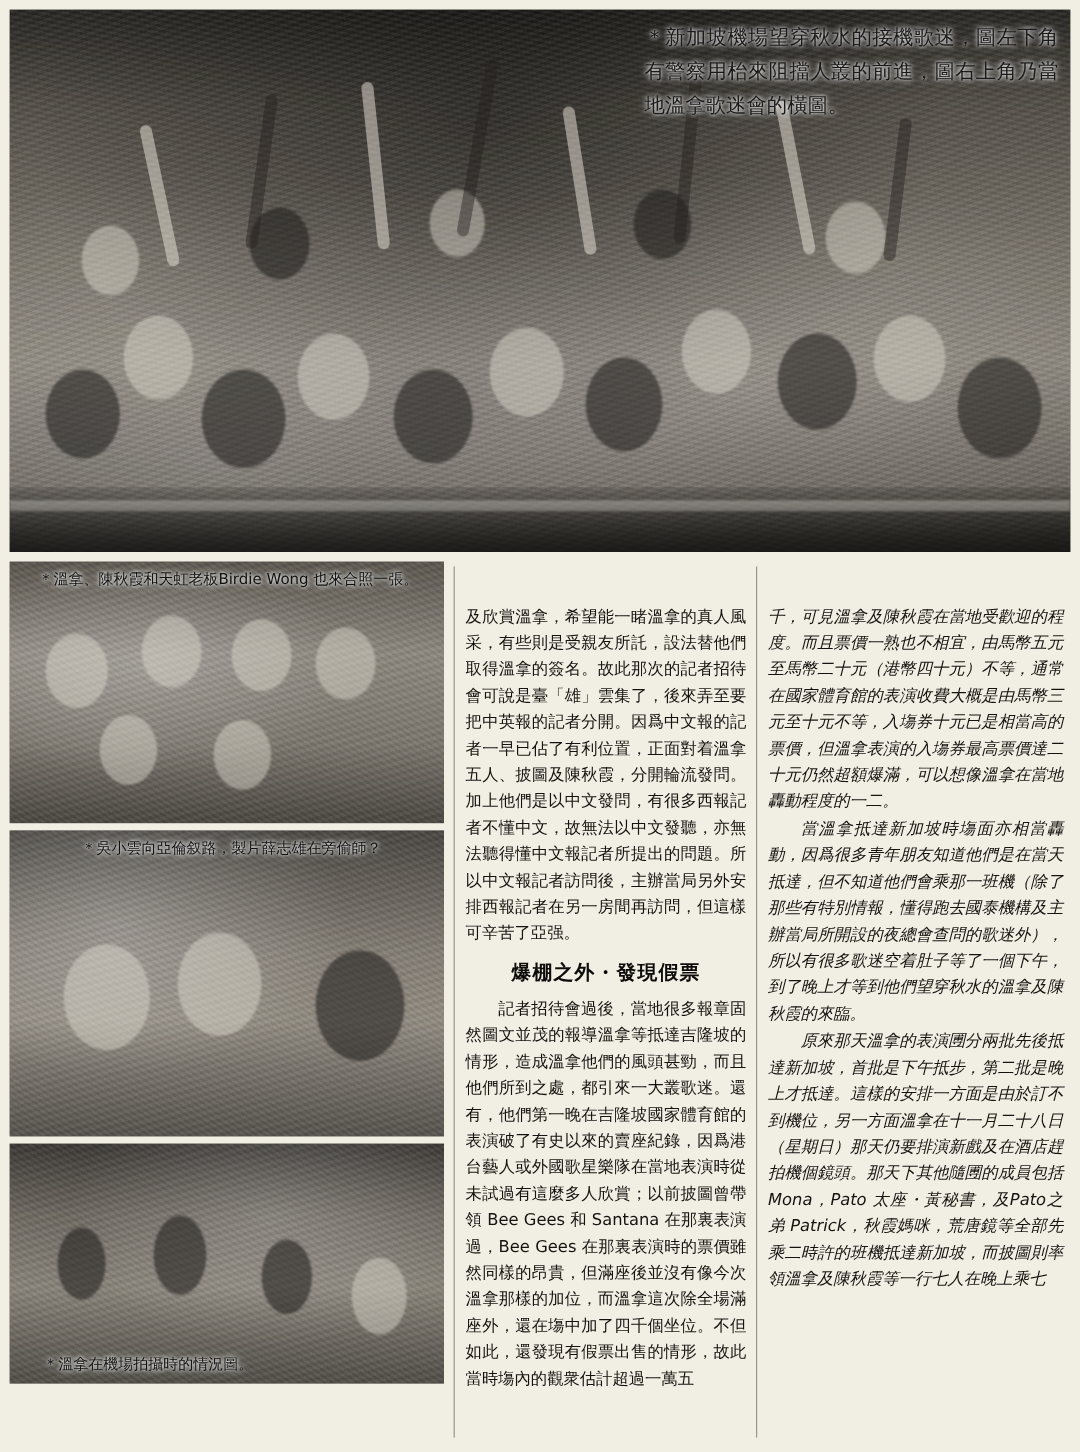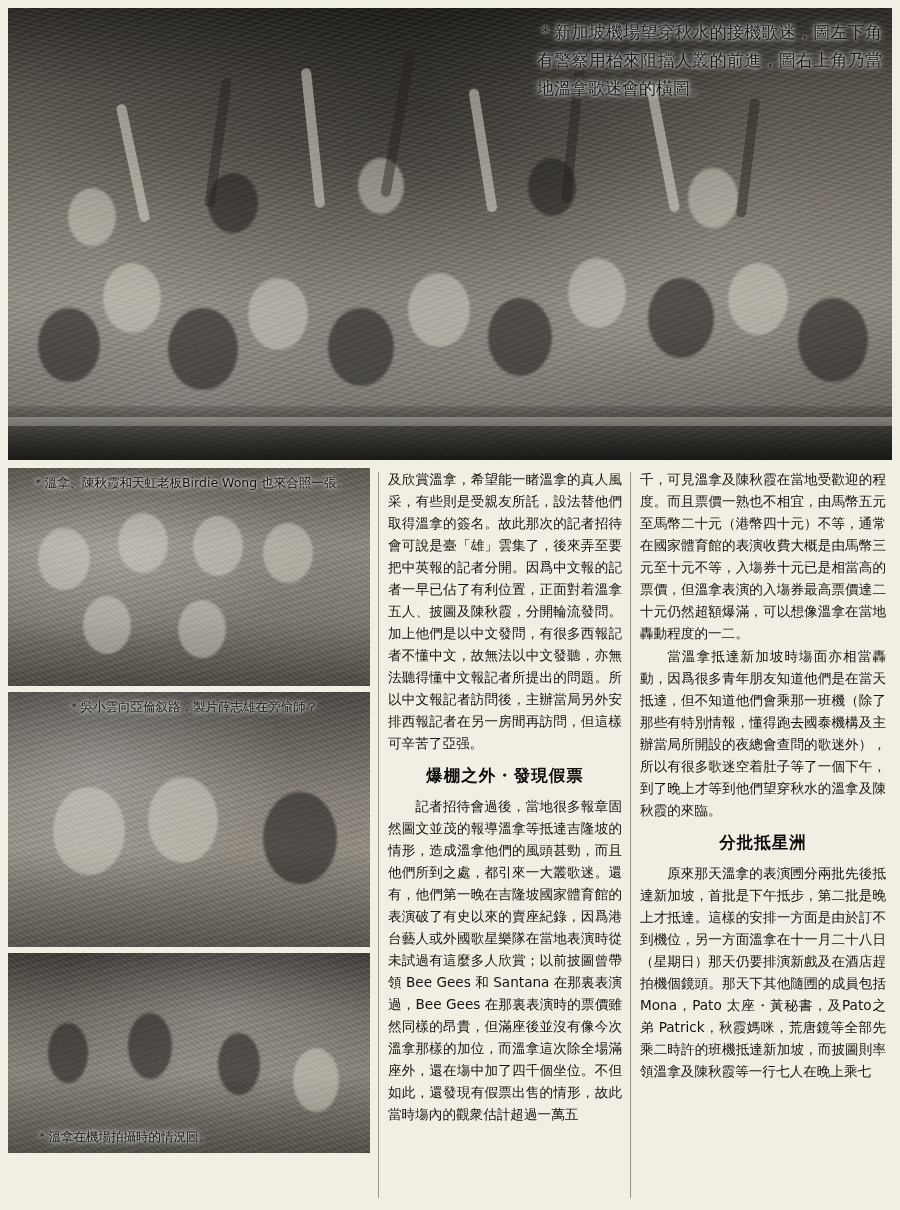--- a/index.html
+++ b/index.html
@@ -89,21 +89,21 @@
     width: 884px; height: 734px;
     display: flex;
     gap: 0;
   }
   .col {
     height: 100%;
     position: relative;
   }
   .col-left   { width: 370px; }
   .col-mid    { width: 252px; padding: 0 8px 0 10px; }
-  .col-right  { width: 262px; padding: 0 6px 0 10px; }
+  .col-right  { width: 262px; padding: 0 6px 0 10px; font-style: italic; }
 
   .vrule {
     position: absolute;
     top: 4px; bottom: 4px;
     width: 1px;
     background: #9a968c;
   }
 
   
   .photo {
@@ -157,21 +157,21 @@
   
   .ctext {
     font-size: 13.6px;
     line-height: 1.62;
     color: #15130f;
     text-align: justify;
     text-justify: inter-ideograph;
     font-family: "DejaVu Sans", sans-serif;
   }
   .ctext p { margin: 0 0 1px 0; text-indent: 2em; }
-  .ctext p.noind { text-indent: 0; }
+  .ctext p.noind { text-indent: 0; margin-top: 35px; }
   .subhead {
     text-align: center;
     font-size: 16.5px;
     font-weight: bold;
     margin: 9px 0 5px 0;
     letter-spacing: 1px;
     color: #0d0c0a;
   }
 </style>
 </head>
@@ -257,19 +257,18 @@
         <div class="subhead">爆棚之外・發現假票</div>
         <p>記者招待會過後，當地很多報章固然圖文並茂的報導溫拿等抵達吉隆坡的情形，造成溫拿他們的風頭甚勁，而且他們所到之處，都引來一大叢歌迷。還有，他們第一晚在吉隆坡國家體育館的表演破了有史以來的賣座紀錄，因爲港台藝人或外國歌星樂隊在當地表演時從未試過有這麼多人欣賞；以前披圖曾帶領 Bee Gees 和 Santana 在那裏表演過，Bee Gees 在那裏表演時的票價雖然同樣的昂貴，但滿座後並沒有像今次溫拿那樣的加位，而溫拿這次除全場滿座外，還在塲中加了四千個坐位。不但如此，還發現有假票出售的情形，故此當時塲內的觀衆估計超過一萬五</p>
       </div>
     </div>
 
     <div class="col col-right">
       <div class="vrule" style="left:0;"></div>
       <div class="ctext">
         <p class="noind">千，可見溫拿及陳秋霞在當地受歡迎的程度。而且票價一熟也不相宜，由馬幣五元至馬幣二十元（港幣四十元）不等，通常在國家體育館的表演收費大概是由馬幣三元至十元不等，入塲券十元已是相當高的票價，但溫拿表演的入塲券最高票價達二十元仍然超額爆滿，可以想像溫拿在當地轟動程度的一二。</p>
         <p>當溫拿抵達新加坡時塲面亦相當轟動，因爲很多青年朋友知道他們是在當天抵達，但不知道他們會乘那一班機（除了那些有特別情報，懂得跑去國泰機構及主辦當局所開設的夜總會查問的歌迷外），所以有很多歌迷空着肚子等了一個下午，到了晚上才等到他們望穿秋水的溫拿及陳秋霞的來臨。</p>
-        <div class="subhead">分批抵星洲</div>
         <p>原來那天溫拿的表演圑分兩批先後抵達新加坡，首批是下午抵步，第二批是晚上才抵達。這樣的安排一方面是由於訂不到機位，另一方面溫拿在十一月二十八日（星期日）那天仍要排演新戲及在酒店趕拍機個鏡頭。那天下其他隨圑的成員包括 Mona，Pato 太座・黃秘書，及Pato之弟 Patrick，秋霞媽咪，荒唐鏡等全部先乘二時許的班機抵達新加坡，而披圖則率領溫拿及陳秋霞等一行七人在晚上乘七</p>
       </div>
     </div>
 
   </div>
 </div>
 
 </body></html>

